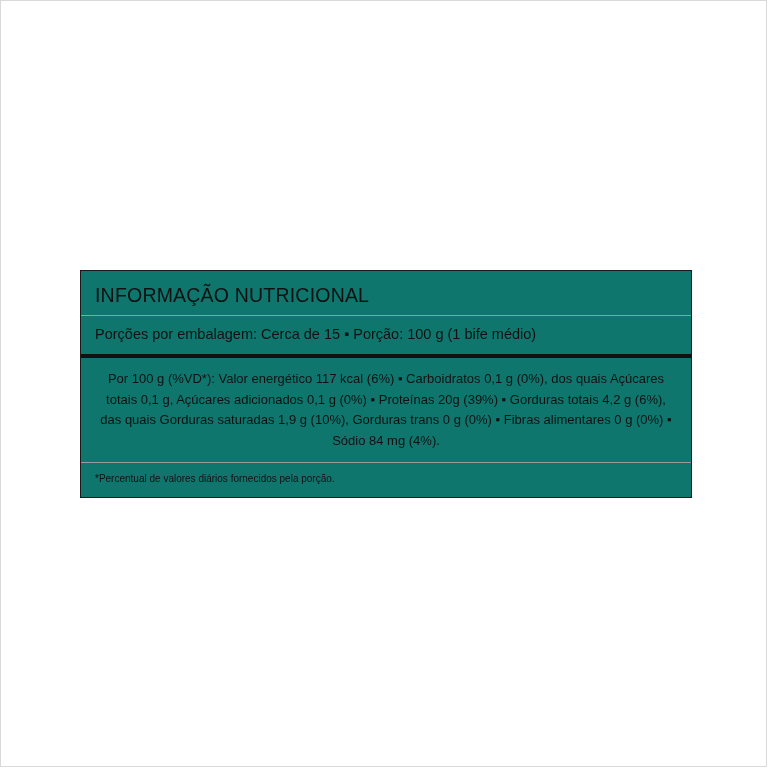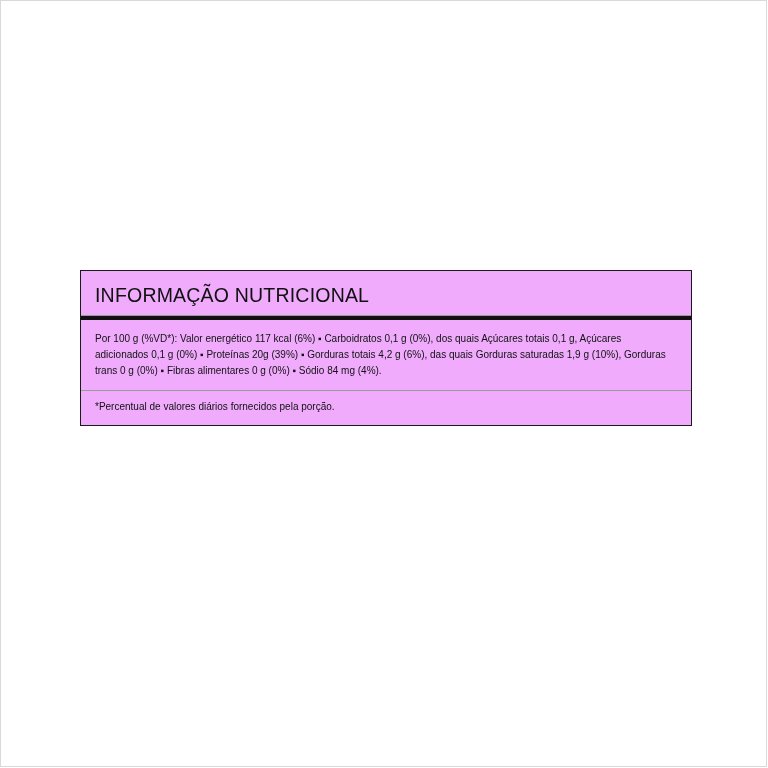--- a/index.html
+++ b/index.html
@@ -29,21 +29,21 @@
   }
 
   
   .nutrition-panel {
     position: absolute;
     left: 80px;
     top: 270px;
     width: 612px;
     box-sizing: border-box;
     border: 1px solid #1a1a1a;
-    background: #f0abfc;
+    background: #0f766e;
     padding: 0;
   }
 
   .panel-inner {
     padding: 0 14px;
   }
 
   .panel-title {
     font-size: 19.5px;
     letter-spacing: 0.2px;
@@ -68,44 +68,47 @@
   }
 
   .servings-row {
     font-size: 14.5px;
     line-height: 1.35;
     padding: 9px 0 9px 0;
     color: #111111;
   }
 
   .values-block {
-    font-size: 10px;
+    font-size: 13px;
     line-height: 1.58;
     padding: 11px 0 11px 0;
     color: #111111;
-    text-align: left;
+    text-align: center;
   }
 
   .footnote {
     font-size: 10px;
     line-height: 1.4;
     padding: 9px 0 11px 0;
     color: #111111;
   }
 </style>
 </head>
 <body>
 
 <div class="page-frame"></div>
 
 <div class="nutrition-panel">
   <div class="panel-inner">
     <div class="panel-title">INFORMAÇÃO NUTRICIONAL</div>
   </div>
   <hr class="rule-thin">
+  <div class="panel-inner">
+    <div class="servings-row">Porções por embalagem: Cerca de 15 ▪ Porção: 100 g (1 bife médio)</div>
+  </div>
   <hr class="rule-thick">
   <div class="panel-inner">
     <div class="values-block">Por 100 g (%VD*): Valor energético 117 kcal (6%) ▪ Carboidratos 0,1 g (0%), dos quais Açúcares totais 0,1 g, Açúcares adicionados 0,1 g (0%) ▪ Proteínas 20g (39%) ▪ Gorduras totais 4,2 g (6%), das quais Gorduras saturadas 1,9 g (10%), Gorduras trans 0 g (0%) ▪ Fibras alimentares 0 g (0%) ▪ Sódio 84 mg (4%).</div>
   </div>
   <hr class="rule-thin">
   <div class="panel-inner">
     <div class="footnote">*Percentual de valores diários fornecidos pela porção.</div>
   </div>
 </div>
 

